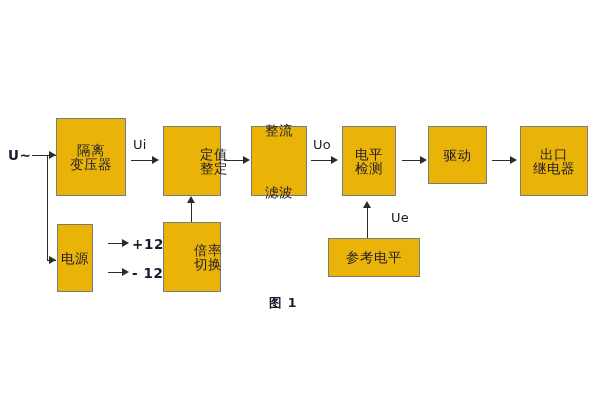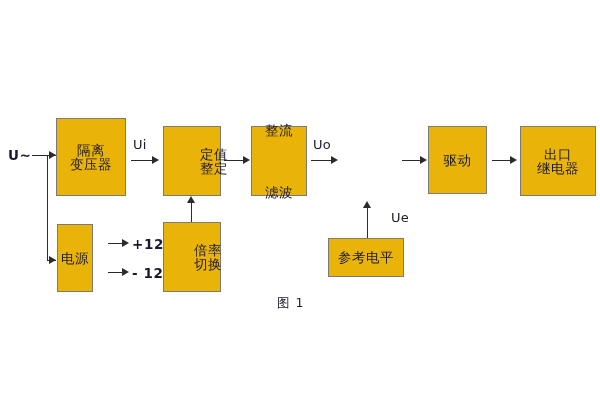--- a/index.html
+++ b/index.html
@@ -115,32 +115,36 @@
 
   <div class="box" style="left:251px; top:126px; width:56px; height:70px;gap:48px;">
     <div class="line">整流</div>
     <div class="line">滤波</div>
   </div>
 
   <div class="label" style="left:313px; top:137px;">Uo</div>
   <div class="hline" style="left:311px; top:160px; width:24px;"></div>
   <div class="arrow-r" style="left:331px; top:156px;"></div>
 
+  <div class="box" style="left:342px; top:126px; width:54px; height:70px;">
+    <div class="line">电平</div>
+    <div class="line">检测</div>
+  </div>
 
   <div class="hline" style="left:402px; top:160px; width:22px;"></div>
   <div class="arrow-r" style="left:420px; top:156px;"></div>
 
-  <div class="box single" style="left:428px; top:126px; width:59px; height:68px;">
+  <div class="box single" style="left:428px; top:126px; width:59px; height:58px;">
     <div class="line">驱动</div>
   </div>
 
   <div class="hline" style="left:492px; top:160px; width:22px;"></div>
   <div class="arrow-r" style="left:510px; top:156px;"></div>
 
-  <div class="box" style="left:520px; top:126px; width:76px; height:70px;">
+  <div class="box" style="left:520px; top:126px; width:68px; height:70px;">
     <div class="line">出口</div>
     <div class="line">继电器</div>
   </div>
 
   <div class="box single" style="left:57px; top:224px; width:36px; height:68px;">
     <div class="line">电源</div>
   </div>
 
   <div class="hline" style="left:108px; top:243px; width:18px;"></div>
   <div class="arrow-r" style="left:122px; top:239px;"></div>
@@ -151,23 +155,23 @@
   <div class="label volt" style="left:132px; top:265px;">- 12V</div>
 
   <div class="box" style="left:163px; top:222px; width:58px; height:70px;padding-left:32px;">
     <div class="line">倍率</div>
     <div class="line">切换</div>
   </div>
 
   <div class="vline" style="left:191px; top:200px; height:22px;"></div>
   <div class="arrow-u" style="left:187px; top:196px;"></div>
 
-  <div class="box single" style="left:328px; top:238px; width:76px; height:39px;">
+  <div class="box single" style="left:328px; top:238px; width:92px; height:39px;">
     <div class="line">参考电平</div>
   </div>
 
   <div class="vline" style="left:367px; top:205px; height:33px;"></div>
   <div class="arrow-u" style="left:363px; top:201px;"></div>
   <div class="label" style="left:375px; top:210px;margin-left:16px;">Ue</div>
 
-  <div class="caption" style="left:277px; top:295px;">图 1</div>
+  <div class="caption" style="left:269px; top:295px;font-weight:bold;">图 1</div>
 
 </div>
 
 </body></html>

